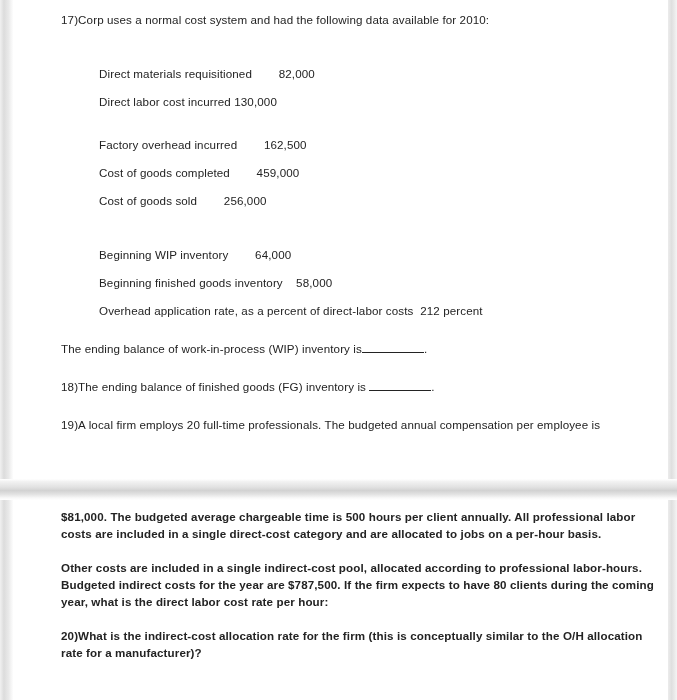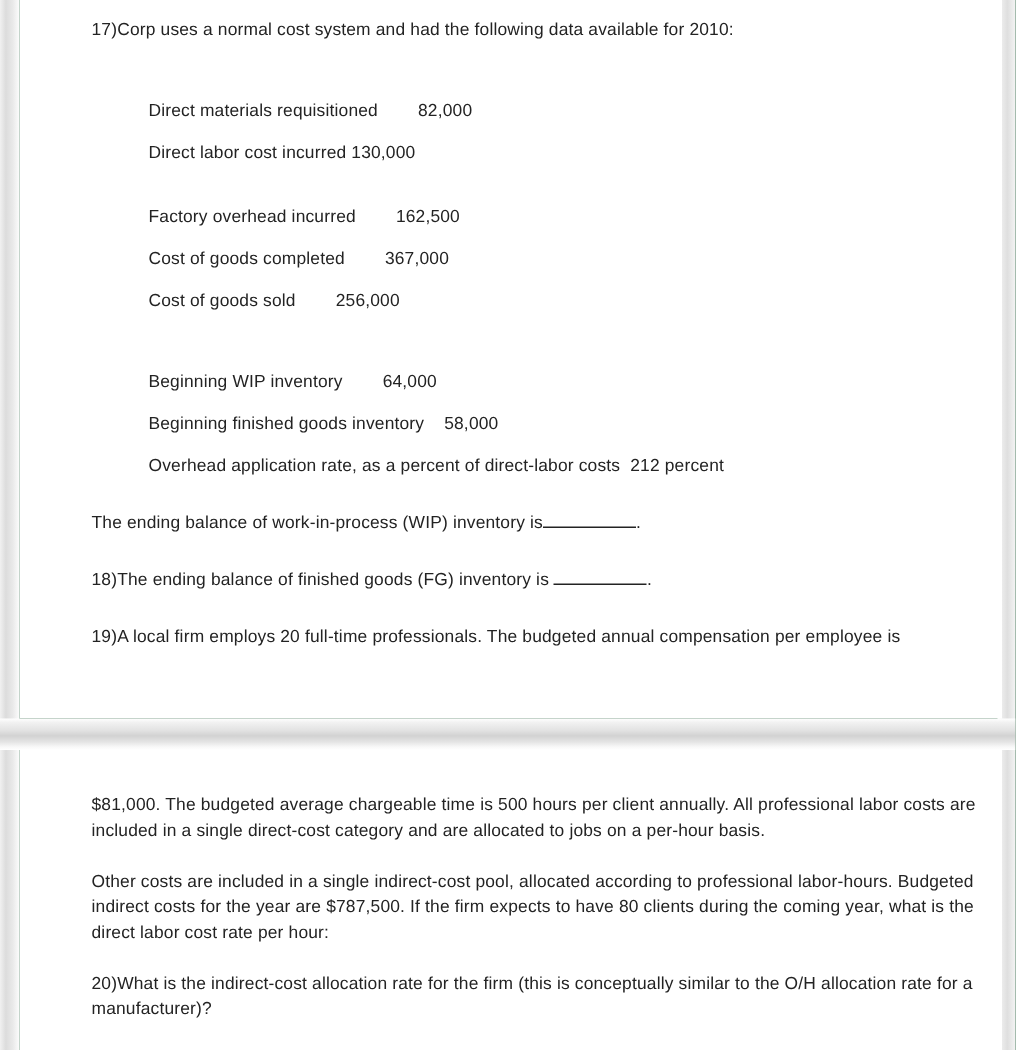--- a/index.html
+++ b/index.html
@@ -13,21 +13,21 @@
     font-family: "Liberation Sans", sans-serif;
     overflow: hidden;
     position: relative;
   }
 
   #viewport {
     position: absolute;
     inset: 0;
     width: 677px;
     height: 700px;
-    background: #14532d;
+    background: #701a75;
     overflow: hidden;
   }
 
   
   .gutter-left {
     position: absolute;
     left: 0;
     top: 0;
     width: 13px;
     height: 700px;
@@ -77,21 +77,21 @@
     position: absolute;
     left: 48px;
     right: 10px;
     color: #232323;
     font-size: 11.6px;
     line-height: 17px;
     letter-spacing: 0.01em;
   }
 
   .page-one .doc-text { top: 11px; }
-  .page-two .doc-text { top: 28px; }
+  .page-two .doc-text { top: 8px; font-weight: bold; }
 
   .q-line {
     margin: 0;
     white-space: pre-wrap;
   }
 
   .para {
     margin: 0;
   }
 
@@ -130,21 +130,21 @@
 
       <div class="spacer-sm"></div>
       <p class="q-line indent">Direct materials requisitioned        82,000</p>
       <div class="spacer-sm"></div>
       <p class="q-line indent">Direct labor cost incurred 130,000</p>
 
       <div class="spacer-xl"></div>
 
       <p class="q-line indent">Factory overhead incurred        162,500</p>
       <div class="spacer-sm"></div>
-      <p class="q-line indent">Cost of goods completed        367,000</p>
+      <p class="q-line indent">Cost of goods completed        459,000</p>
       <div class="spacer-sm"></div>
       <p class="q-line indent">Cost of goods sold        256,000</p>
 
       <div class="spacer-xl"></div>
 
       <div class="spacer-sm"></div>
       <p class="q-line indent">Beginning WIP inventory        64,000</p>
       <div class="spacer-sm"></div>
       <p class="q-line indent">Beginning finished goods inventory    58,000</p>
       <div class="spacer-sm"></div>

